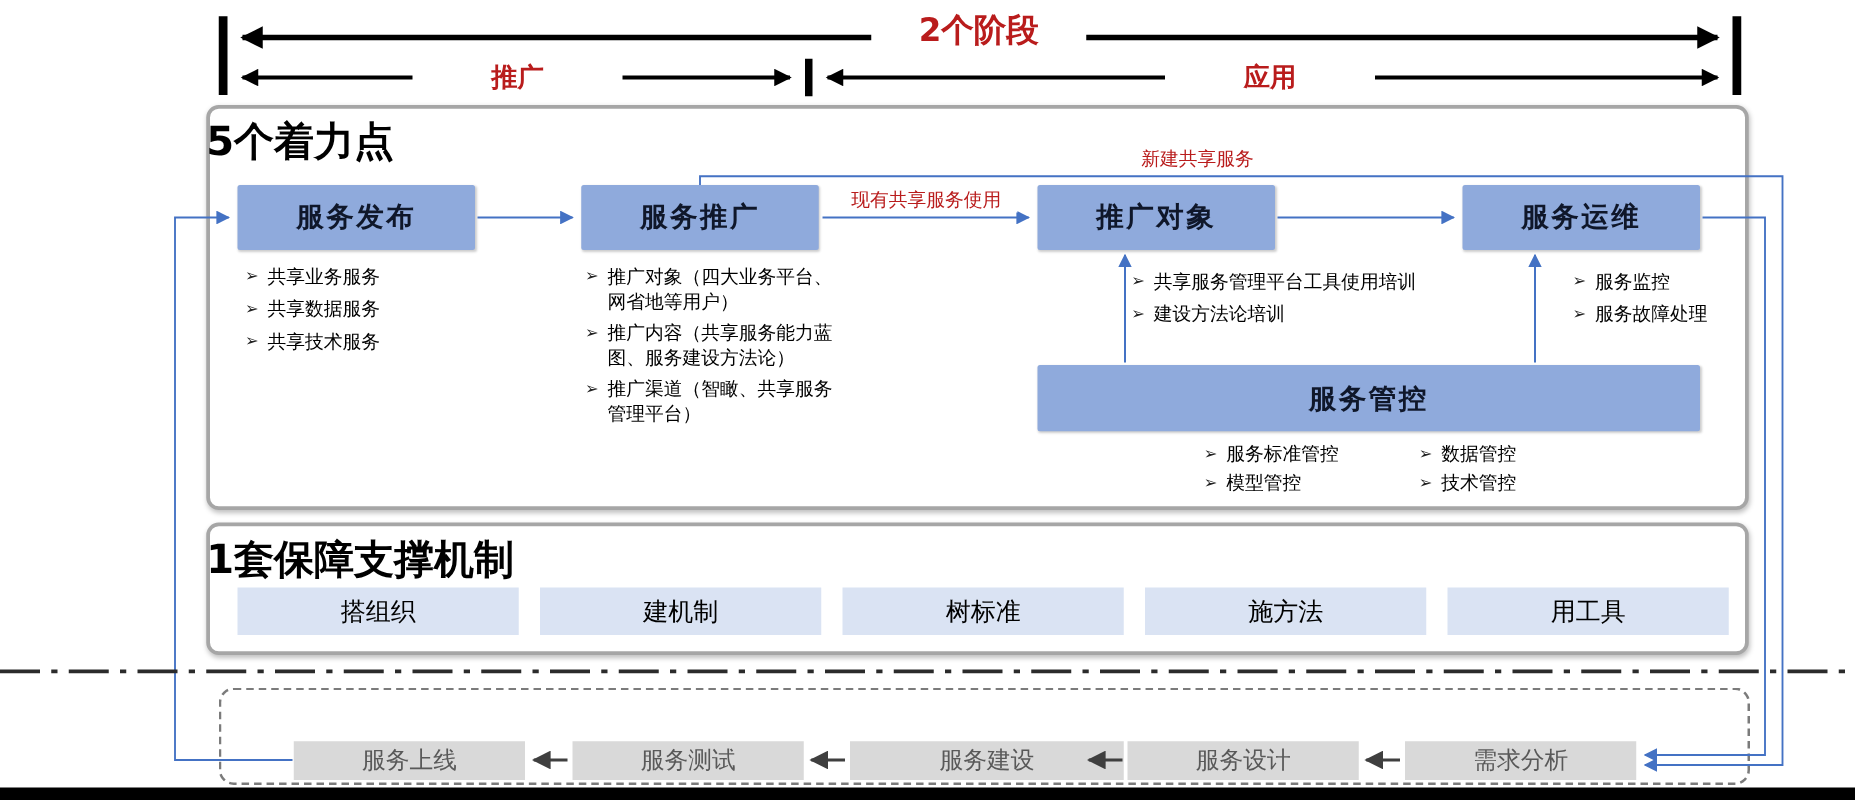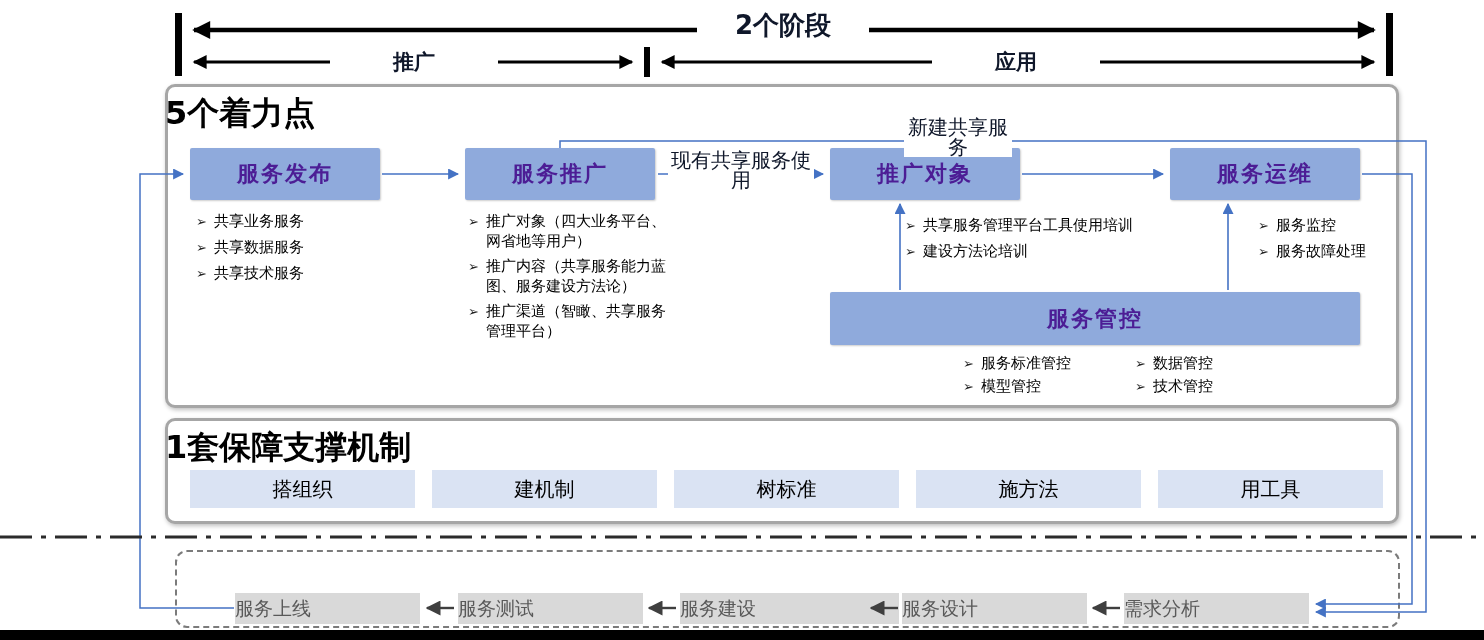--- a/index.html
+++ b/index.html
@@ -2,32 +2,32 @@
 <html><head>
 <meta charset="utf-8">
 <style>
   *{margin:0;padding:0;box-sizing:border-box}
   body{font-family:"DejaVu Sans","Liberation Sans",sans-serif;background:#fff}
   .canvas{position:relative;width:1484px;height:640px;background:#fff;overflow:hidden}
   .panel{position:absolute;background:#fff;border:3px solid #A6A6A6;border-radius:10px;
          box-shadow:1px 2px 4px rgba(0,0,0,.25);z-index:1}
   .panel-title{position:absolute;font-weight:bold;font-size:32px;color:#000;text-align:left;z-index:2}
   .svc{position:absolute;background:#8FAADC;display:flex;align-items:center;justify-content:center;
-       font-size:22px;font-weight:bold;color:#4c1d95;z-index:2;border-radius:2px;
+       font-size:22px;font-weight:bold;color:#0f172a;z-index:2;border-radius:2px;
        box-shadow:1px 1px 2px rgba(0,0,0,.2);letter-spacing:2px}
-  .chip{position:absolute;background:#fff;text-align:center;z-index:6;color:#0f172a}
+  .chip{position:absolute;background:#fff;text-align:center;z-index:6;color:#b91c1c}
   .chip.big{font-size:26px;font-weight:bold;line-height:40px}
   .chip.mid{font-size:21px;font-weight:bold;line-height:33px}
-  .chip.sml{font-size:20px;line-height:20px}
+  .chip.sml{font-size:15px;line-height:20px}
   .blist{position:absolute;z-index:2}
   .bitem{display:flex;gap:7px;font-size:15px;line-height:1.3;color:#000;margin-bottom:6px}
   .bul{flex:0 0 auto;font-size:13px;line-height:1.55;color:#222}
   .mech{position:absolute;background:#DAE3F3;text-align:center;font-size:20px;color:#000;
         height:38px;line-height:38px;z-index:2}
-  .pipe{position:absolute;background:#D9D9D9;color:#595959;text-align:left;font-size:19px;
+  .pipe{position:absolute;background:#D9D9D9;color:#595959;text-align:center;font-size:19px;
         height:31px;line-height:31px;z-index:2}
   .dashedbox{position:absolute;left:175px;top:550px;width:1225px;height:78px;
              border:2.5px dashed #7b7b7b;border-radius:12px;z-index:1}
   .blackbar{position:absolute;left:0;top:630px;width:1484px;height:10px;background:#000;z-index:2}
   svg.overlay{position:absolute;left:0;top:0;z-index:5;pointer-events:none}
 </style>
 </head>
 <body>
 
 <div class="canvas">

